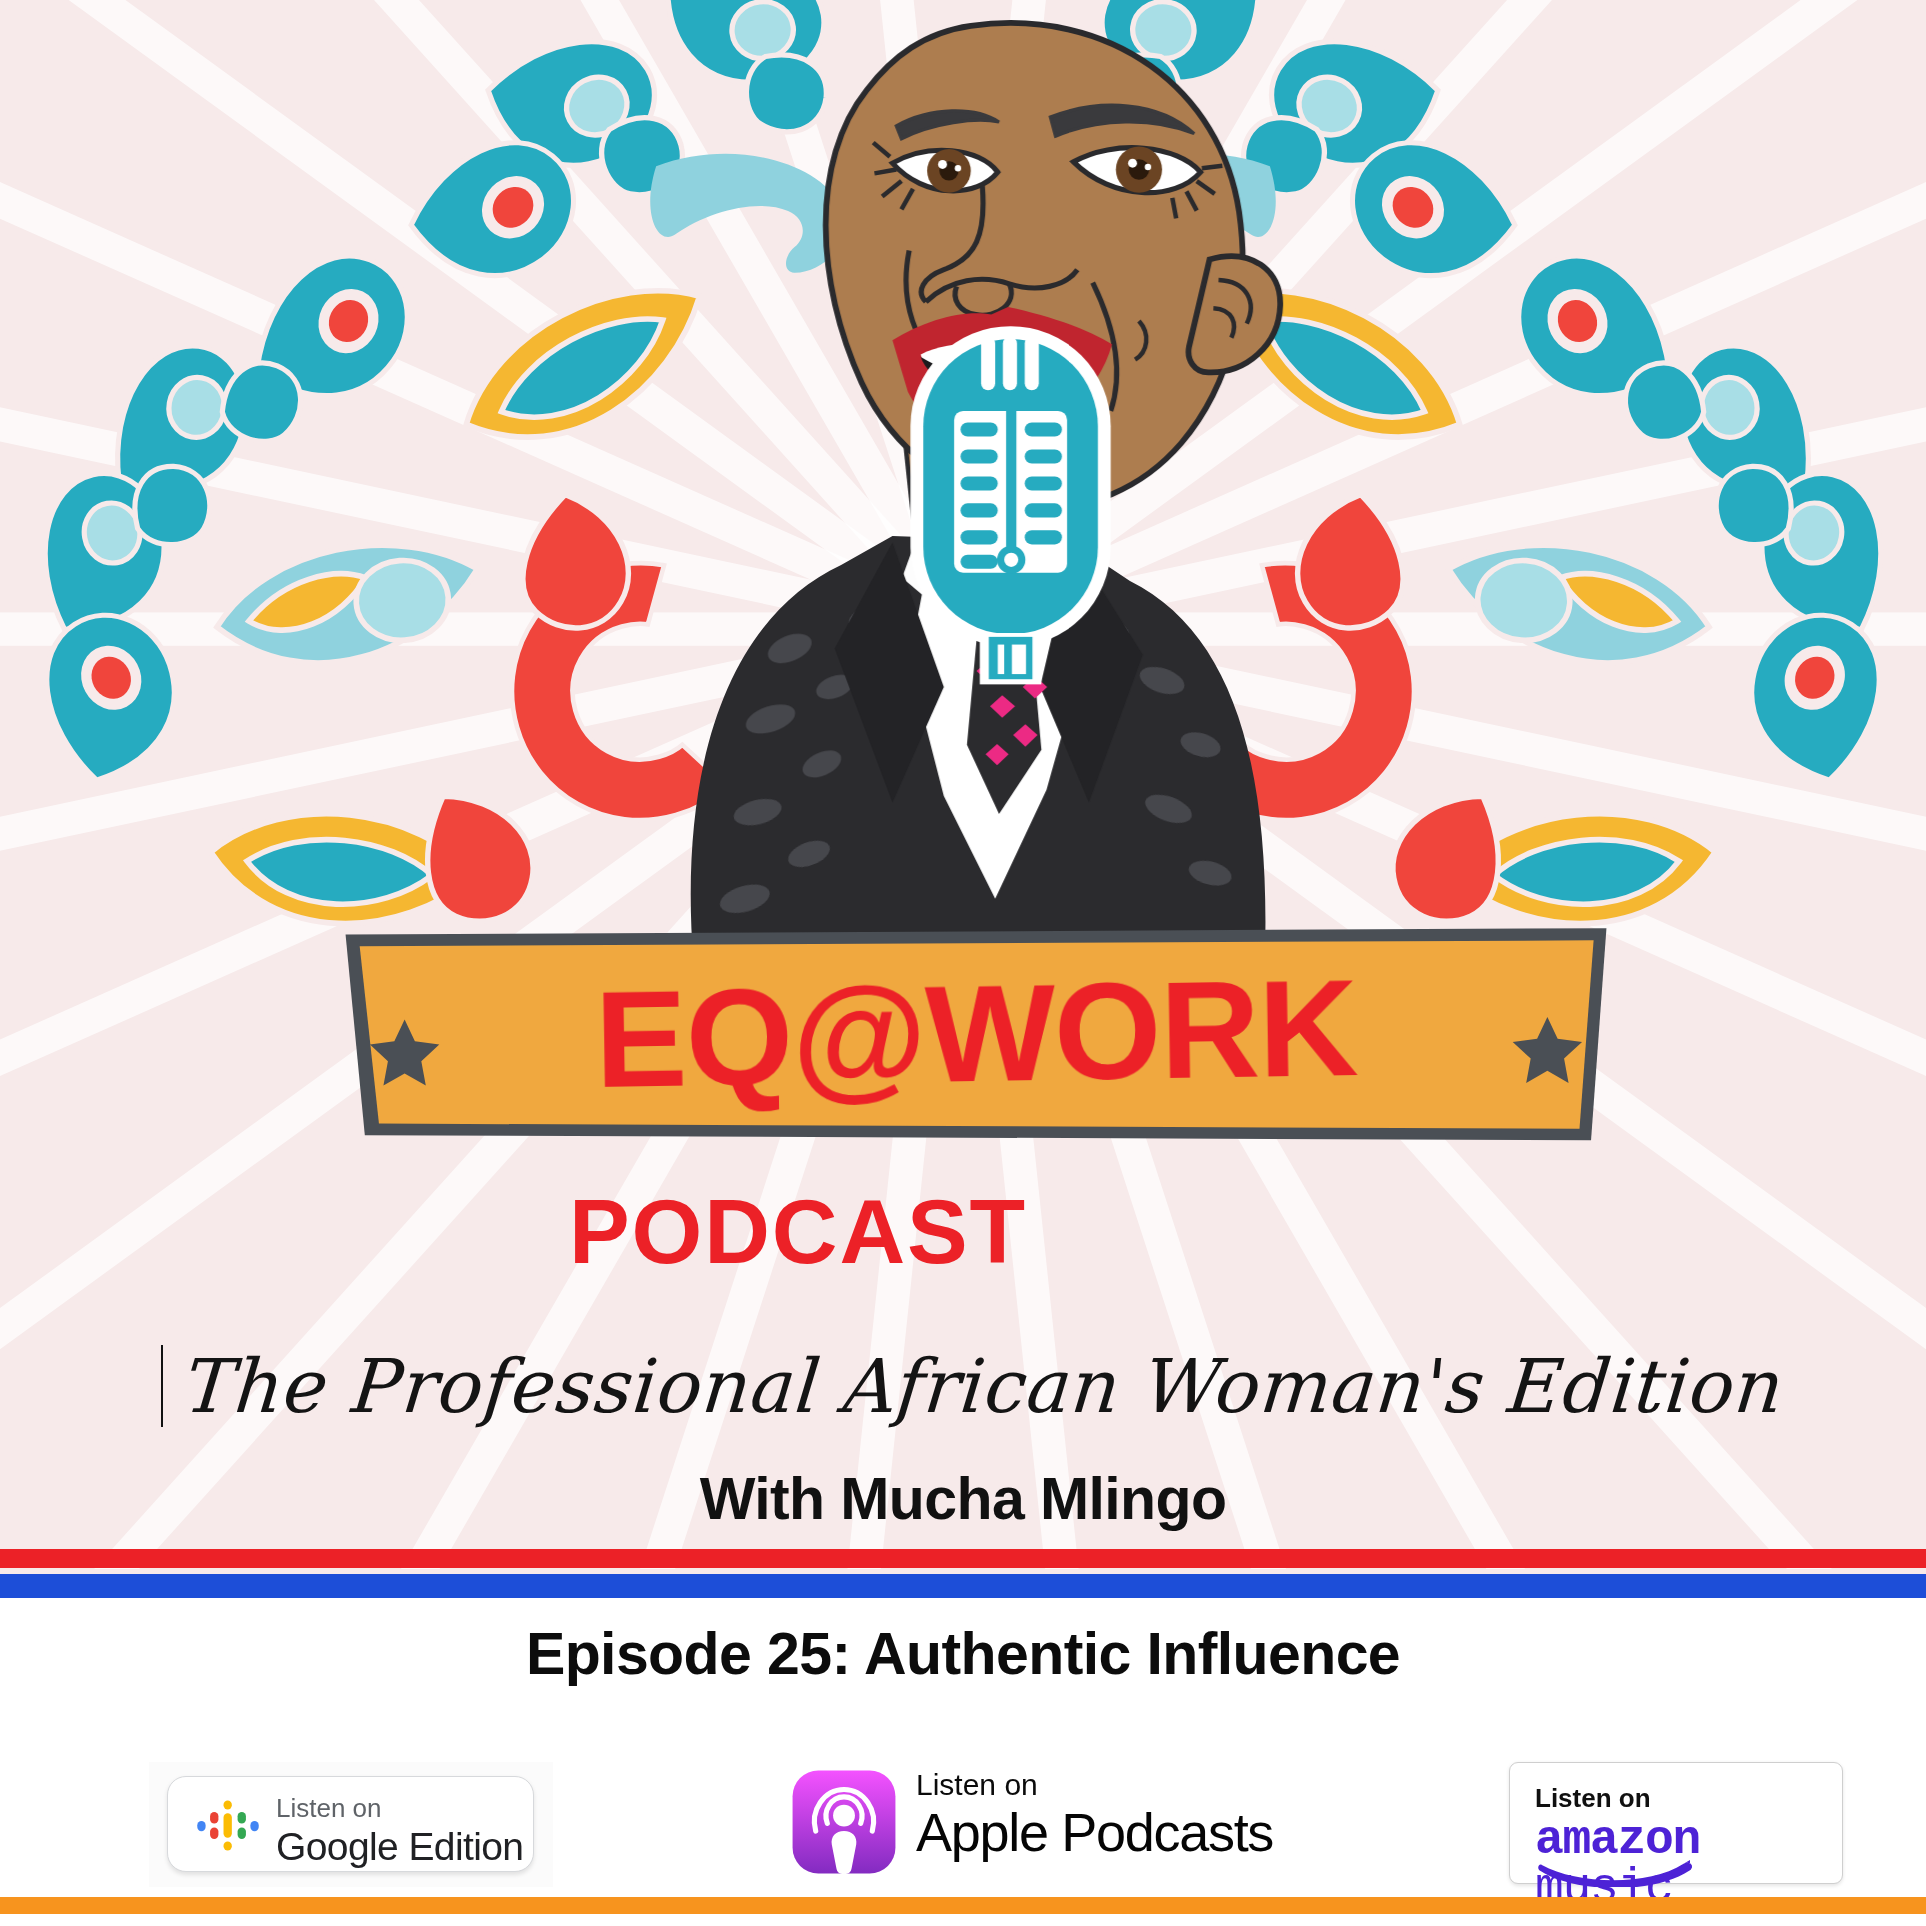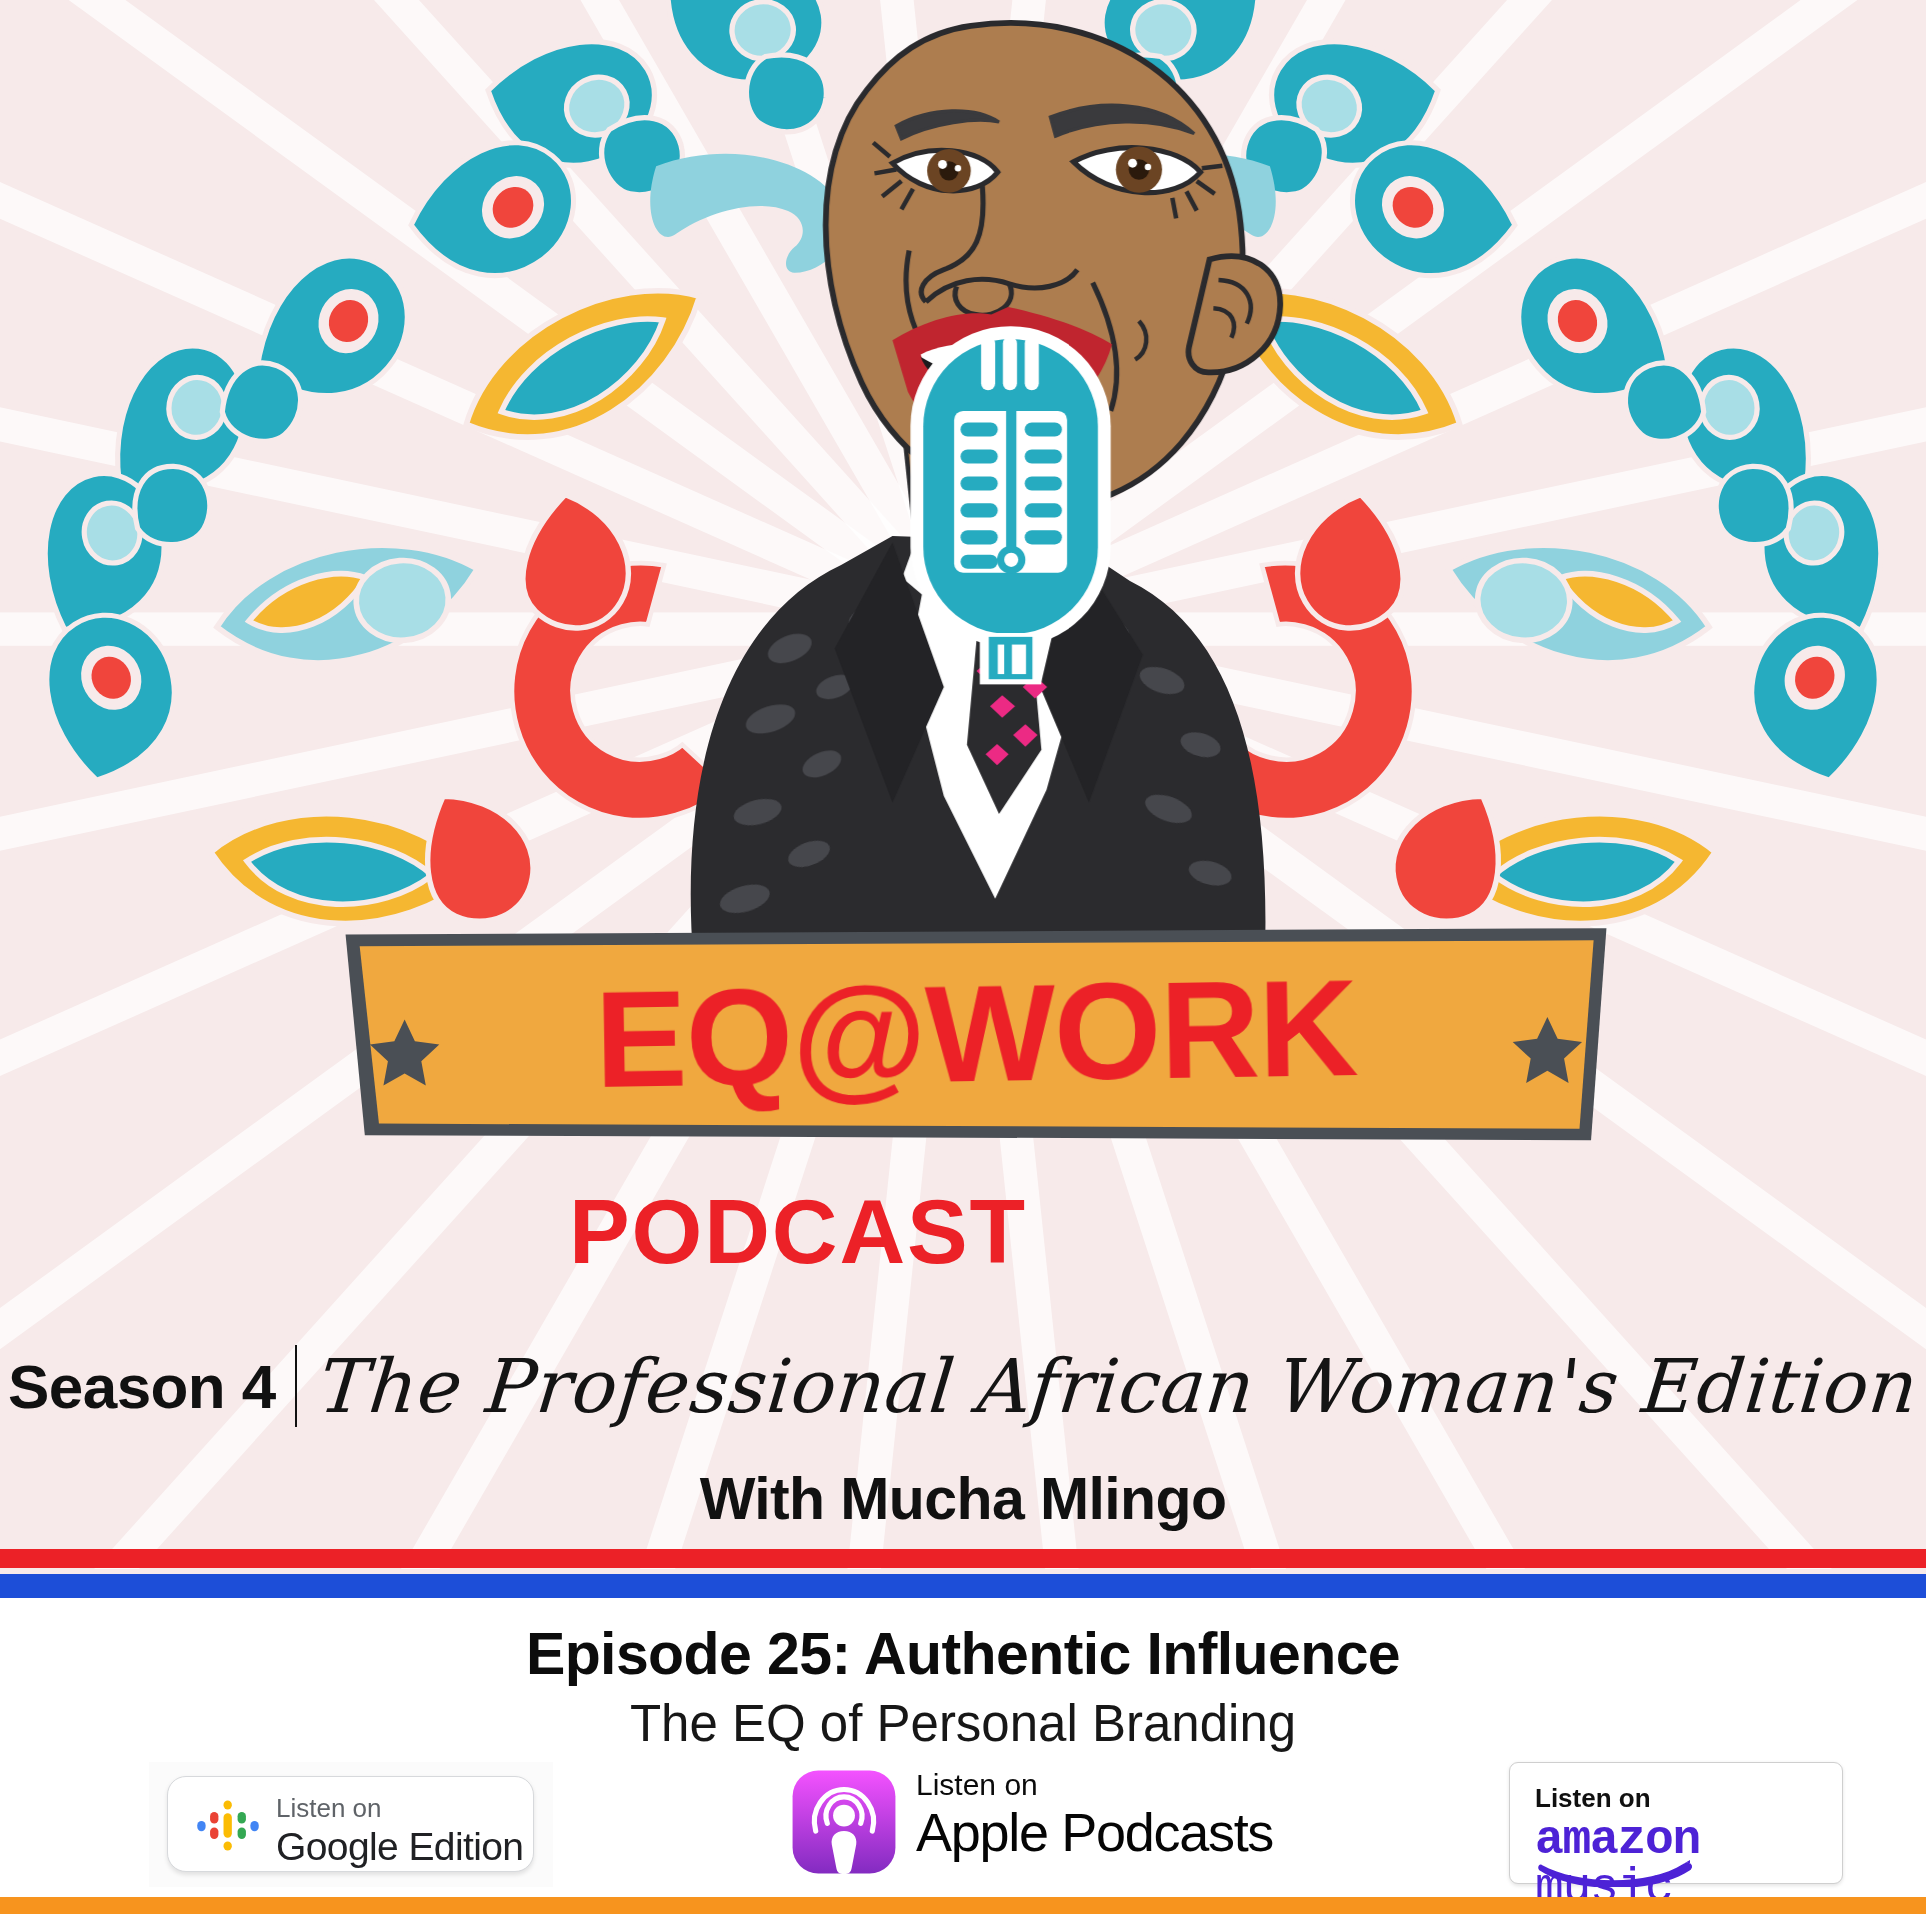--- a/index.html
+++ b/index.html
@@ -561,34 +561,32 @@
       <svg style="position:absolute;left:0;top:0;width:1284px;height:225px;" viewBox="0 0 2000 350">
         <path d="M110,150 l16,34 l38,5 l-28,26 l7,38 l-33,-19 l-33,19 l7,-38 l-28,-26 l38,-5 Z" fill="#4a4f55"></path>
         <path d="M1890,146 l16,34 l38,5 l-28,26 l7,38 l-33,-19 l-33,19 l7,-38 l-28,-26 l38,-5 Z" fill="#4a4f55"></path>
       </svg>
       <div id="banner-text">EQ@WORK</div>
     </div>
 
     <div id="podcast-word">PODCAST</div>
 
     <div id="season-line">
-      <span id="season-label">Season 4</span>
       <span id="season-rule"></span>
       <span id="season-edition">The Professional African Woman's Edition</span>
     </div>
 
     <div id="host-line">With Mucha Mlingo</div>
 
     <div id="divider-red"></div>
     <div id="divider-pink"></div>
   </div>
 
   <div id="bottom-panel">
     <div id="episode-title">Episode 25: Authentic Influence</div>
-    <div id="episode-subtitle">The EQ of Personal Branding</div>
 
     <div id="badges">
 
       <div class="badge" id="badge-google">
         <div class="pill">
           <svg id="google-glyph" viewBox="0 0 100 82">
             <g>
               <rect x="2" y="34" width="13" height="16" rx="6.5" fill="#4285f4"></rect>
               <rect x="85" y="34" width="13" height="16" rx="6.5" fill="#4285f4"></rect>
               <rect x="22" y="20" width="13" height="18" rx="6.5" fill="#ea4335"></rect>

